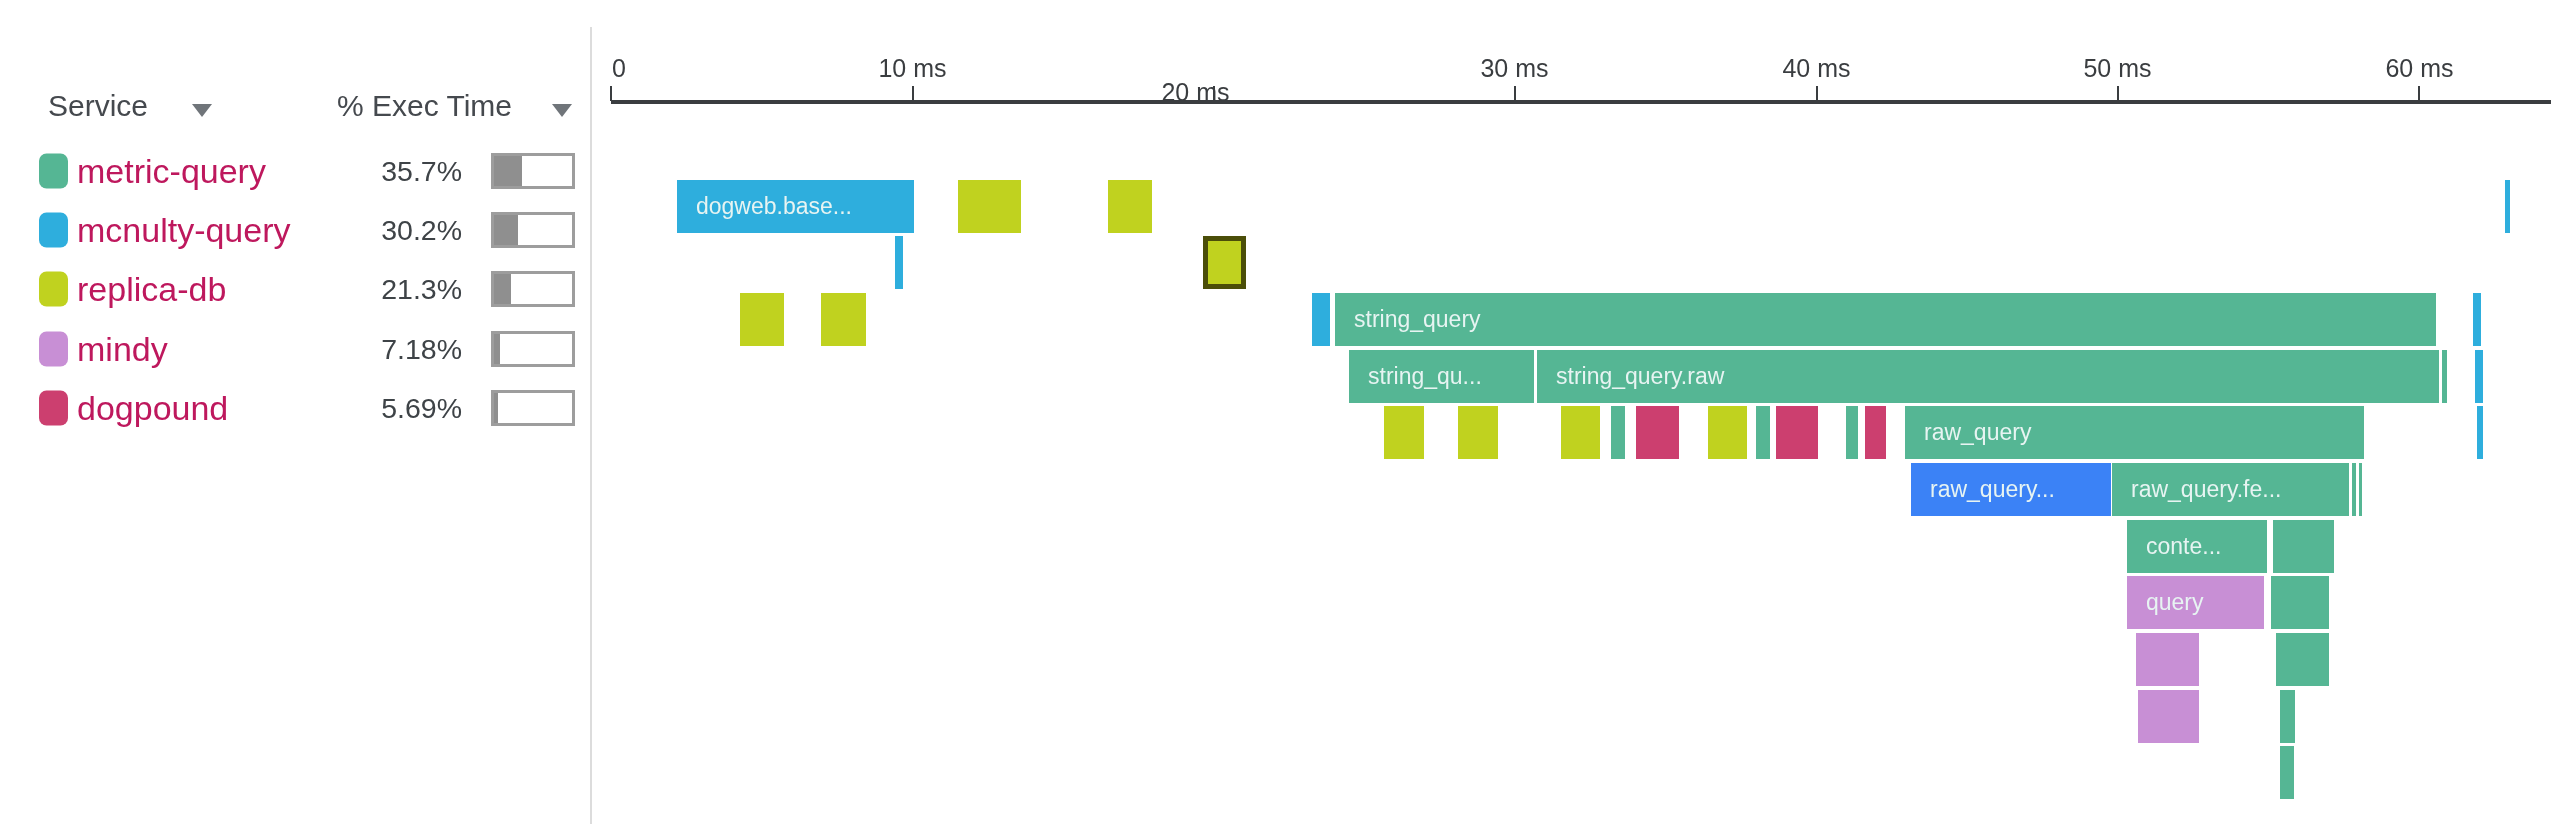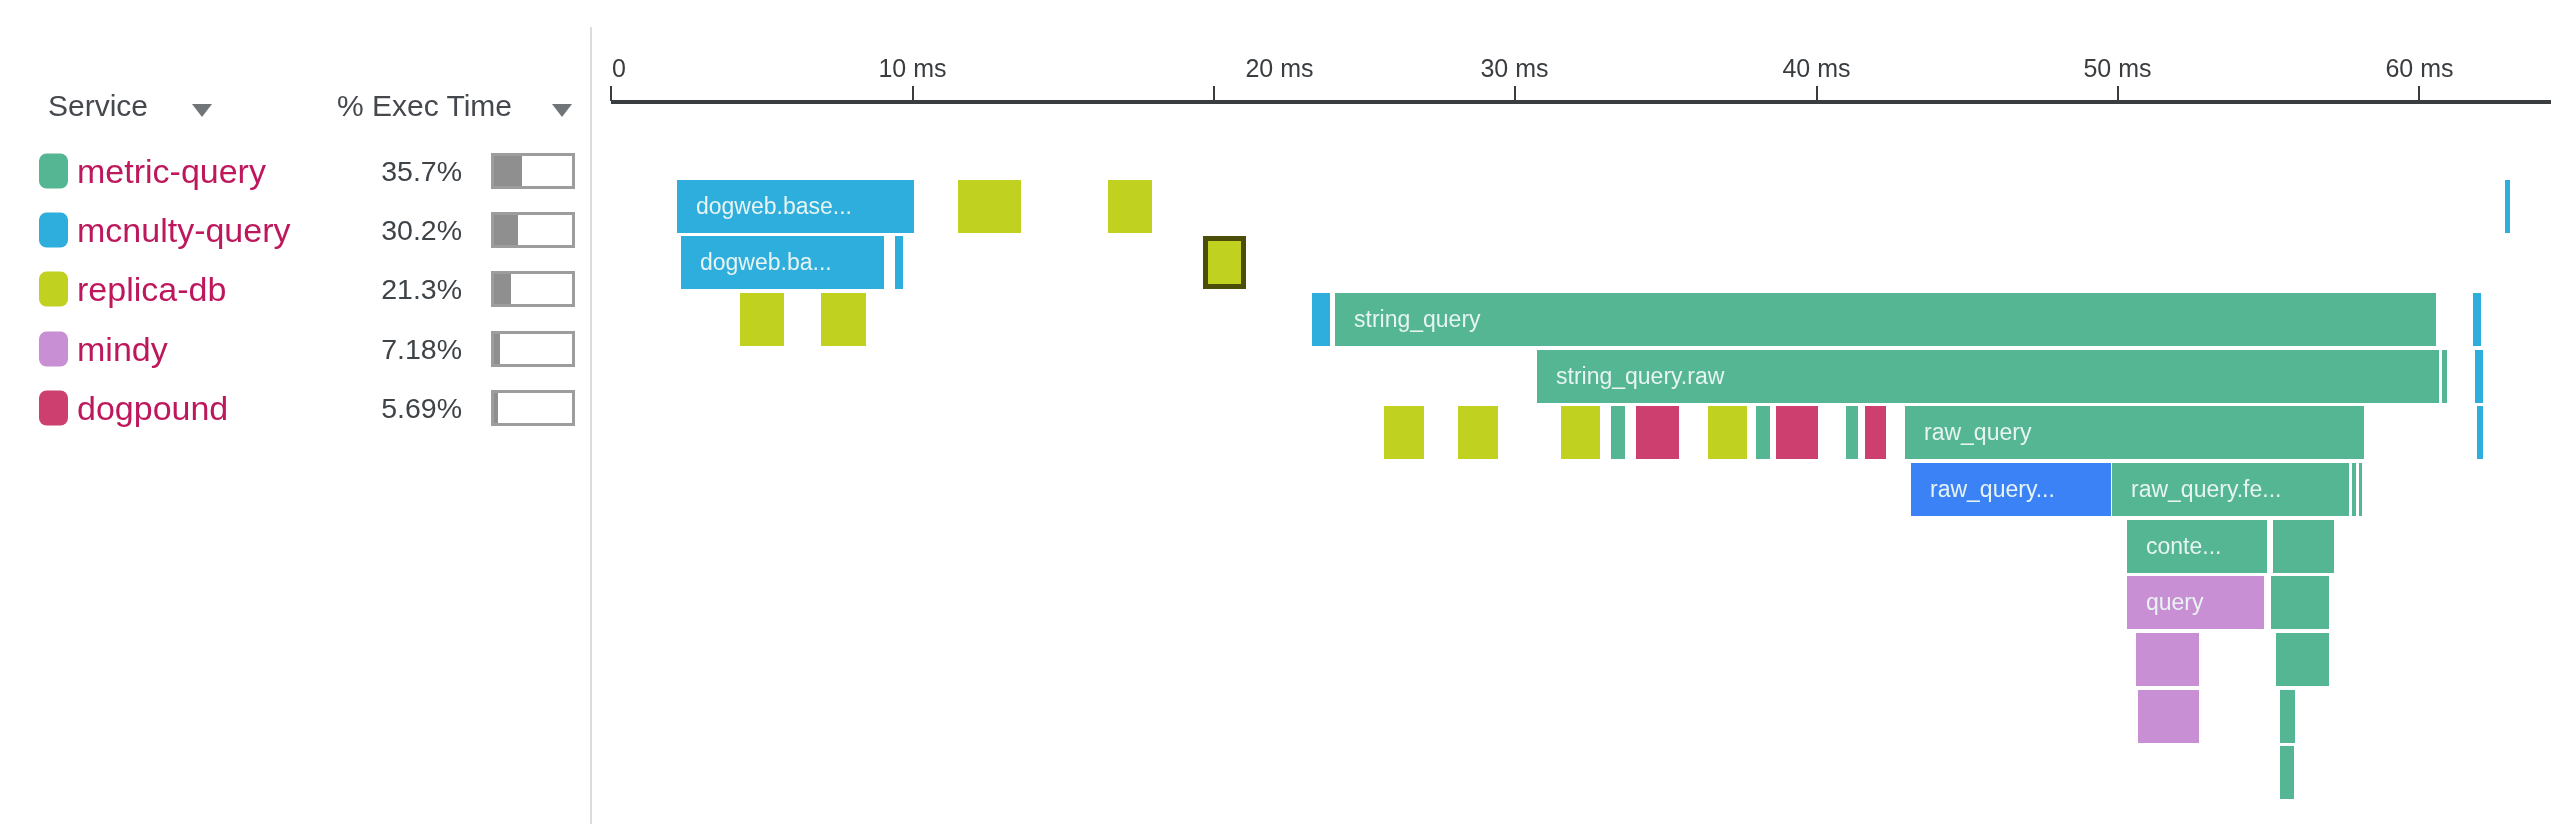--- a/index.html
+++ b/index.html
@@ -87,45 +87,45 @@
   </aside>
 
   <div id="panel-divider"></div>
 
   <div id="axis">
     <div id="axis-line"></div>
   <span class="tick-label" style="left: 612px;">0</span>
       <span class="tick-mark" style="left: 610px;"></span>
       <span class="tick-label" style="left: 845px; width: 135px;">10 ms</span>
       <span class="tick-mark" style="left: 912px;"></span>
-      <span class="tick-label" style="left: 1212px; width: 135px;">20 ms</span>
+      <span class="tick-label" style="left: 1128px; width: 135px; margin-top: 24px;">20 ms</span>
       <span class="tick-mark" style="left: 1213px;"></span>
       <span class="tick-label" style="left: 1447px; width: 135px;">30 ms</span>
       <span class="tick-mark" style="left: 1514px;"></span>
       <span class="tick-label" style="left: 1749px; width: 135px;">40 ms</span>
       <span class="tick-mark" style="left: 1816px;"></span>
       <span class="tick-label" style="left: 2050px; width: 135px;">50 ms</span>
       <span class="tick-mark" style="left: 2117px;"></span>
       <span class="tick-label" style="left: 2352px; width: 135px;">60 ms</span>
       <span class="tick-mark" style="left: 2418px;"></span>
     </div>
 
   <div id="flame">
       <div class="span" style="left: 677px; width: 237px; top: 180px; background: rgb(46, 174, 221);"><span class="lbl">dogweb.base...</span></div>
       <div class="span" style="left: 958px; width: 63px; top: 180px; background: rgb(192, 210, 31);"></div>
       <div class="span" style="left: 1108px; width: 44px; top: 180px; background: rgb(192, 210, 31);"></div>
       <div class="span" style="left: 2505px; width: 4.5px; top: 180px; background: rgb(46, 174, 221);"></div>
-      <div class="span" style="left: 681px; width: 203px; top: 236px; background: rgb(46, 174, 221);"><span class="lbl">dogweb.ba...</span></div>
       <div class="span" style="left: 895px; width: 7.5px; top: 236px; background: rgb(46, 174, 221);"></div>
       <div class="span selected" style="left: 1203px; width: 43px; top: 236px; background: rgb(192, 210, 31);"></div>
       <div class="span" style="left: 740px; width: 44px; top: 293px; background: rgb(192, 210, 31);"></div>
       <div class="span" style="left: 821px; width: 45px; top: 293px; background: rgb(192, 210, 31);"></div>
       <div class="span" style="left: 1312px; width: 18px; top: 293px; background: rgb(46, 174, 221);"></div>
       <div class="span" style="left: 1335px; width: 1101px; top: 293px; background: rgb(85, 182, 148);"><span class="lbl">string_query</span></div>
       <div class="span" style="left: 2473px; width: 8.1px; top: 293px; background: rgb(46, 174, 221);"></div>
+      <div class="span" style="left: 1349px; width: 185px; top: 350px; background: rgb(85, 182, 148);"><span class="lbl">string_qu...</span></div>
       <div class="span" style="left: 1537px; width: 902px; top: 350px; background: rgb(85, 182, 148);"><span class="lbl">string_query.raw</span></div>
       <div class="span" style="left: 2442px; width: 5.1px; top: 350px; background: rgb(85, 182, 148);"></div>
       <div class="span" style="left: 2475px; width: 7.5px; top: 350px; background: rgb(46, 174, 221);"></div>
       <div class="span" style="left: 1384px; width: 40px; top: 406px; background: rgb(192, 210, 31);"></div>
       <div class="span" style="left: 1458px; width: 40px; top: 406px; background: rgb(192, 210, 31);"></div>
       <div class="span" style="left: 1561px; width: 39px; top: 406px; background: rgb(192, 210, 31);"></div>
       <div class="span" style="left: 1611px; width: 13.6px; top: 406px; background: rgb(85, 182, 148);"></div>
       <div class="span" style="left: 1636px; width: 43px; top: 406px; background: rgb(204, 63, 111);"></div>
       <div class="span" style="left: 1708px; width: 39px; top: 406px; background: rgb(192, 210, 31);"></div>
       <div class="span" style="left: 1756px; width: 13.6px; top: 406px; background: rgb(85, 182, 148);"></div>

